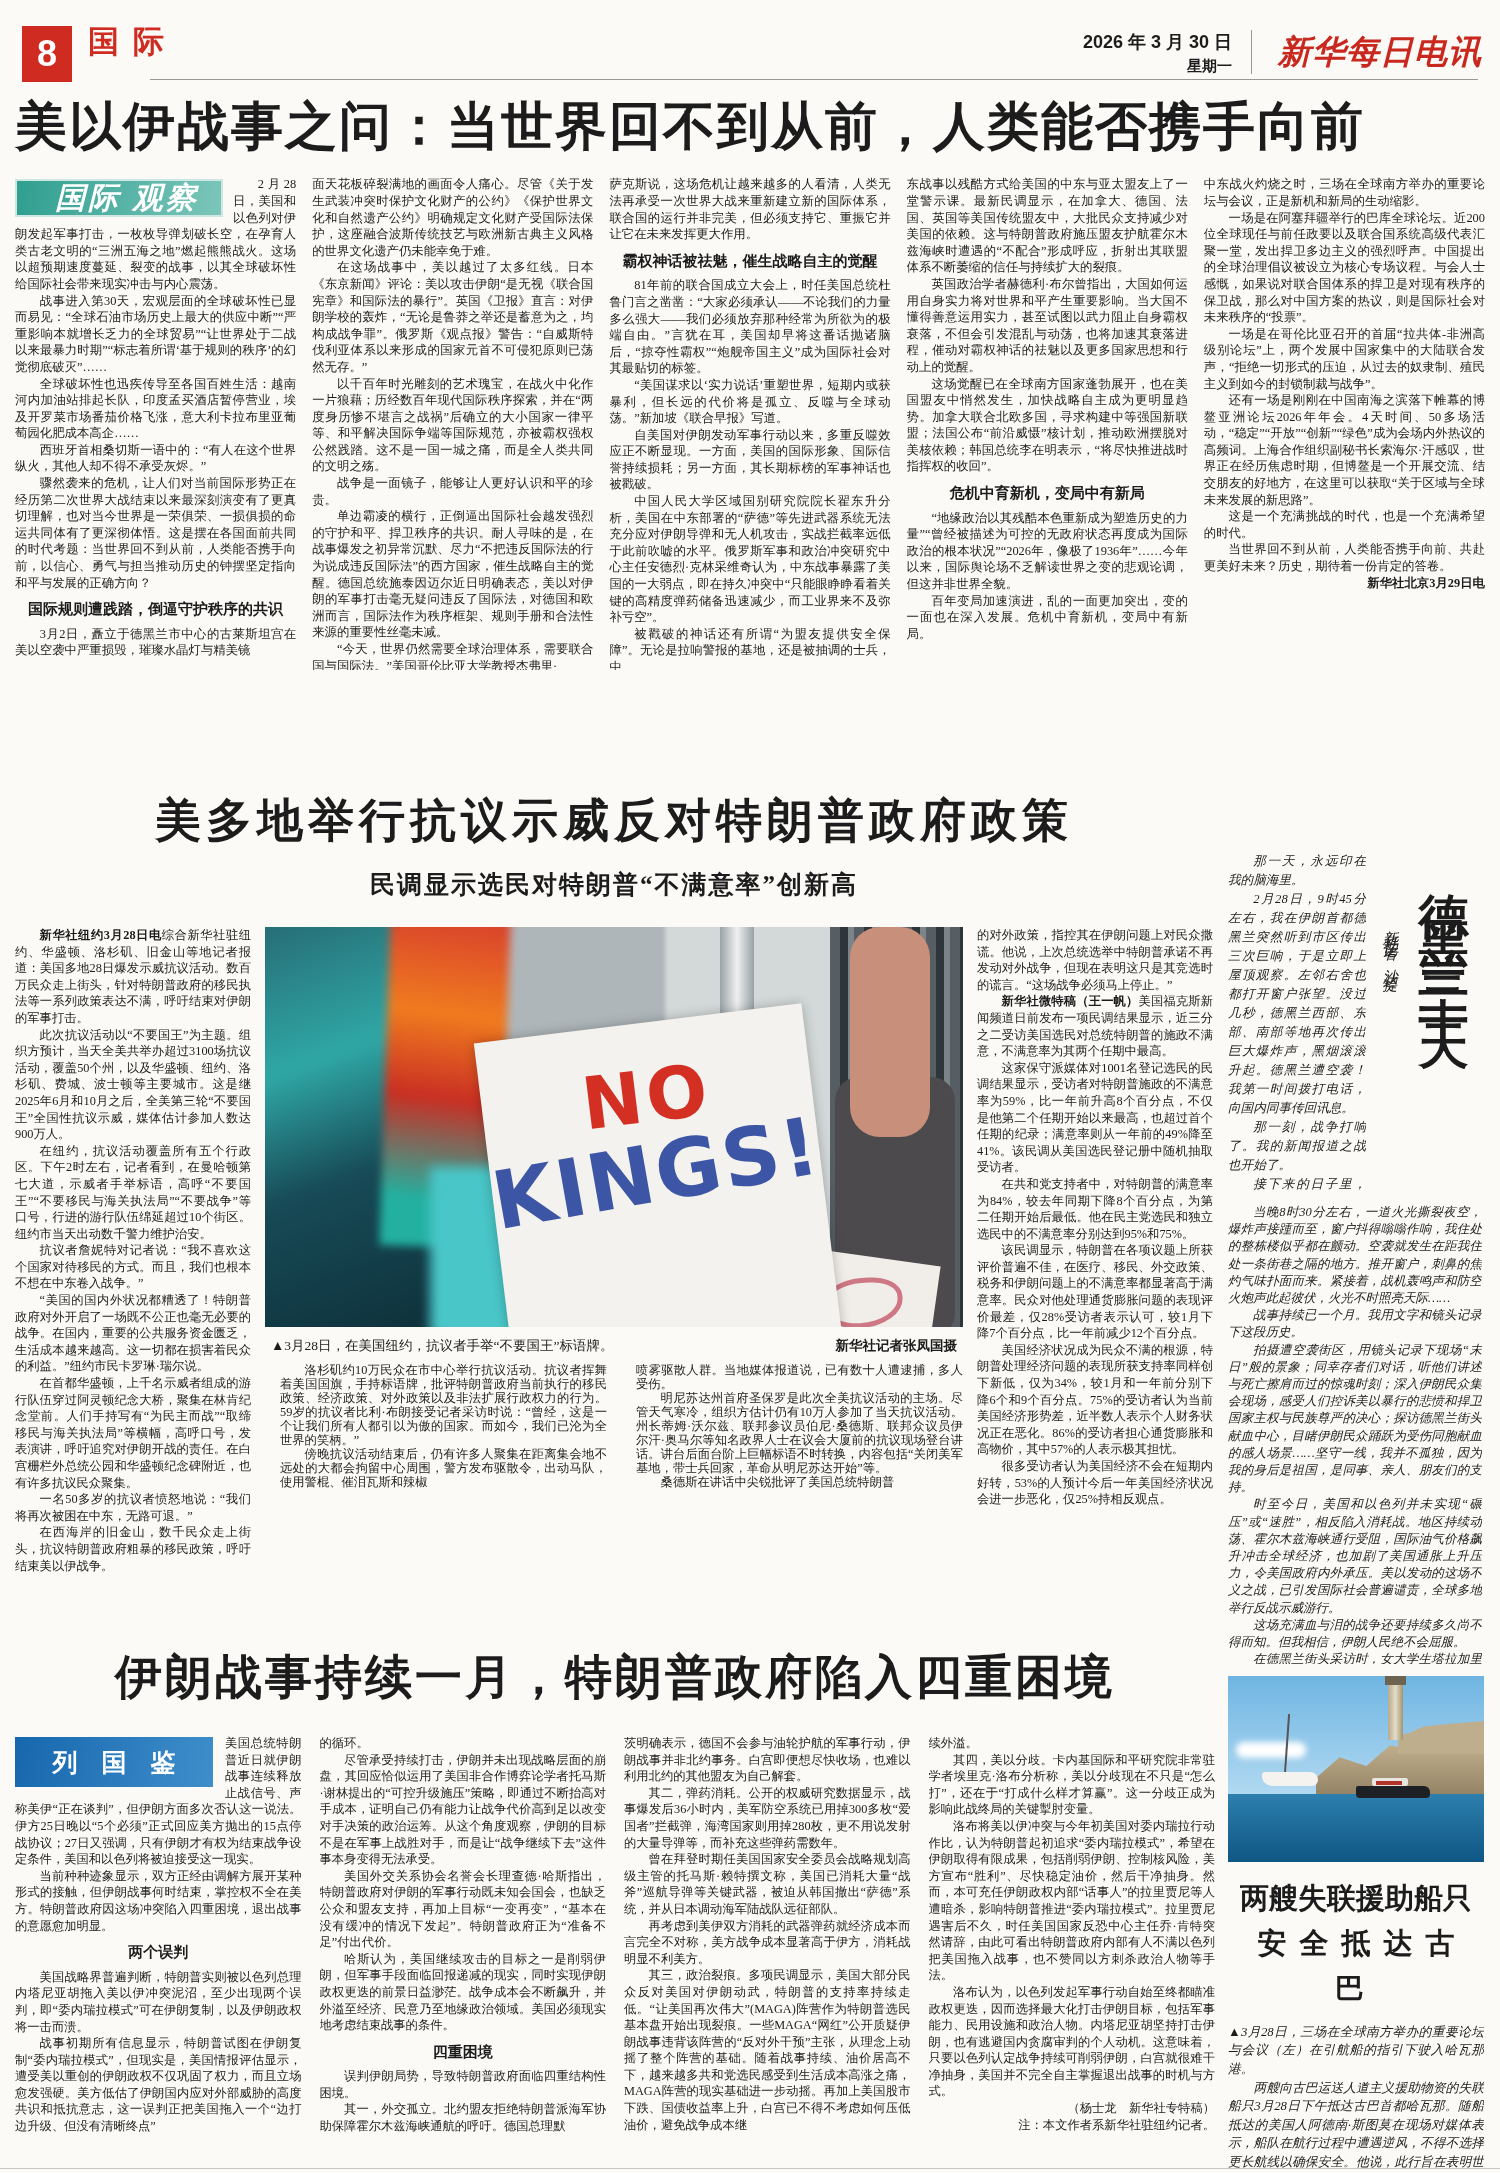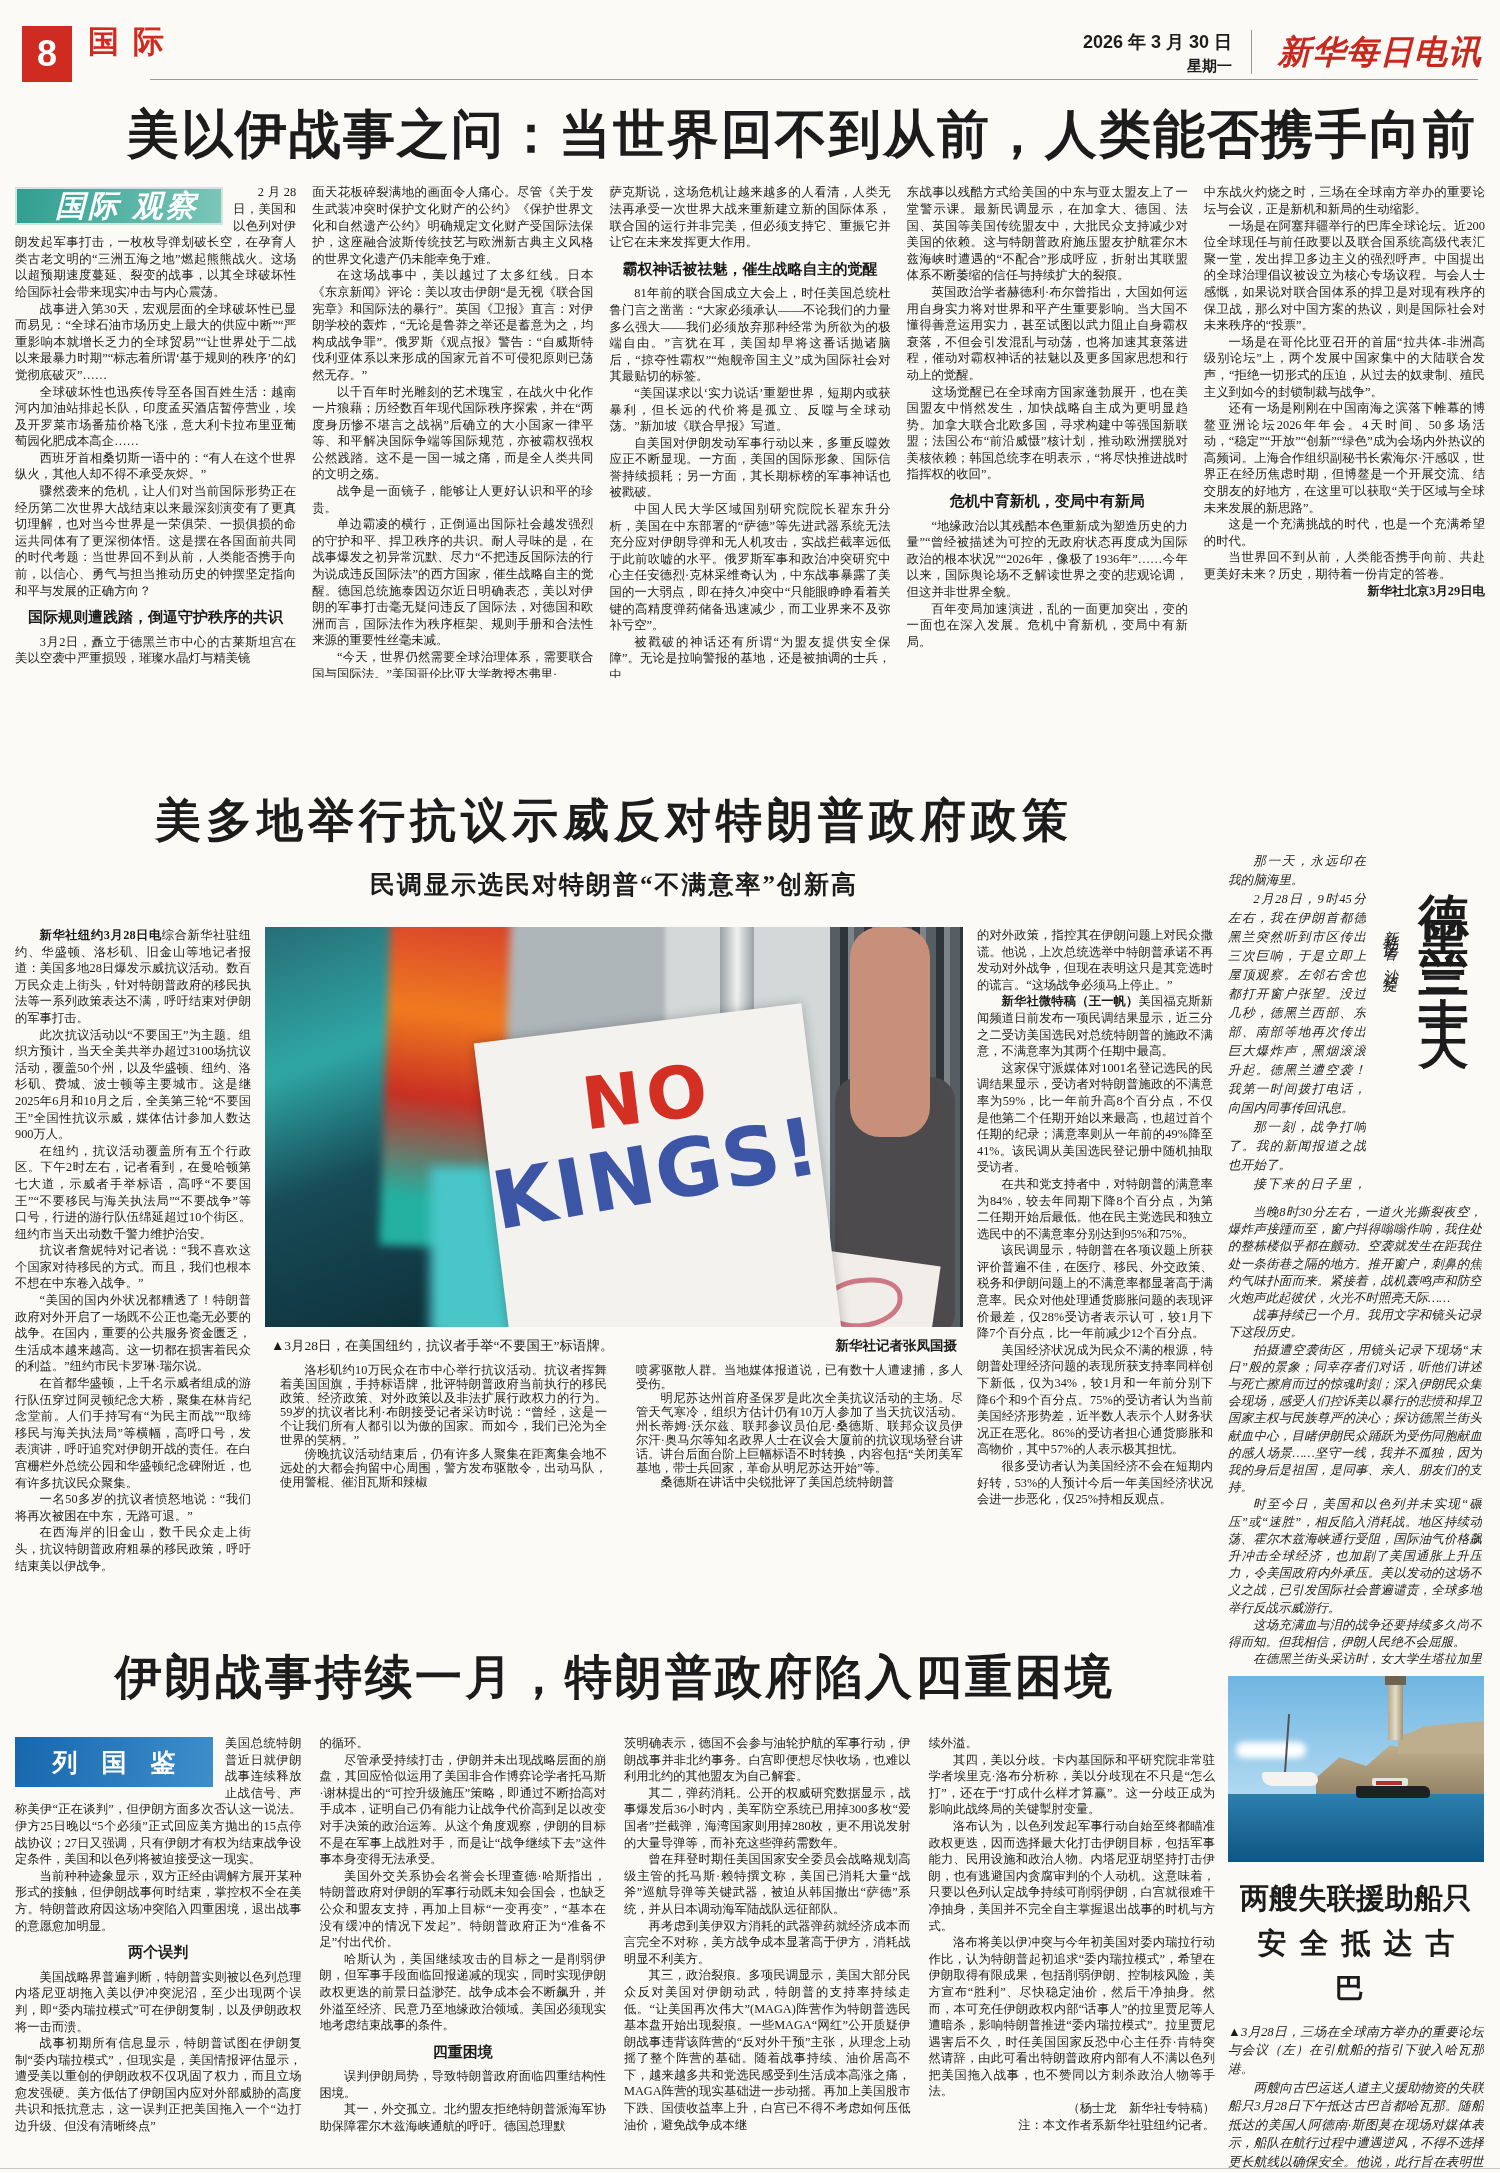--- a/index.html
+++ b/index.html
@@ -24,21 +24,21 @@
   
   .para{margin:0;text-indent:2em;text-align:justify;}
   .subhead{font-weight:900;text-align:center;text-indent:0;margin:10px 0 8px 0;font-size:15px;
       font-family:"Liberation Sans",sans-serif;}
   .dateline{text-align:right;font-weight:bold;text-indent:0;}
   .note{text-indent:0;text-align:right;}
   .col{overflow:hidden;}
 
   
   .top-art{position:absolute;left:15px;top:96px;width:1470px;}
-  .top-art h1{margin:8px;text-align:right;font-size:52px;font-weight:900;letter-spacing:2px;line-height:1.2;}
+  .top-art h1{margin:0;text-align:left;font-size:52px;font-weight:900;letter-spacing:2px;line-height:1.2;}
   .top-byline{text-align:center;font-size:16px;margin-top:14px;letter-spacing:4px;color:#222;}
   .top-cols{display:flex;gap:16px;margin-top:18px;height:494px;}
   .top-cols .col{flex:1;font-size:12.4px;line-height:16.6px;}
   .badge-obs{float:left;width:188px;height:34px;margin:3px 10px 4px 0;background:linear-gradient(100deg,#2f9f90,#7cc6ba);
       border:2px solid #cfe7e2;color:#fff;font-weight:700;font-style:italic;font-size:30px;
       display:flex;align-items:center;justify-content:center;letter-spacing:3px;
       font-family:"Liberation Sans",sans-serif;padding-left:16px;}
 
   
   .protest{position:absolute;left:15px;top:790px;width:1198px;}
@@ -275,22 +275,22 @@
       <div class="col">
           <p class="para" style="text-indent: 0px;">茨明确表示，德国不会参与油轮护航的军事行动，伊朗战事并非北约事务。白宫即便想尽快收场，也难以利用北约的其他盟友为自己解套。</p>
           <p class="para">其二，弹药消耗。公开的权威研究数据显示，战事爆发后36小时内，美军防空系统已用掉300多枚“爱国者”拦截弹，海湾国家则用掉280枚，更不用说发射的大量导弹等，而补充这些弹药需数年。</p>
           <p class="para">曾在拜登时期任美国国家安全委员会战略规划高级主管的托马斯·赖特撰文称，美国已消耗大量“战斧”巡航导弹等关键武器，被迫从韩国撤出“萨德”系统，并从日本调动海军陆战队远征部队。</p>
           <p class="para">再考虑到美伊双方消耗的武器弹药就经济成本而言完全不对称，美方战争成本显著高于伊方，消耗战明显不利美方。</p>
           <p class="para">其三，政治裂痕。多项民调显示，美国大部分民众反对美国对伊朗动武，特朗普的支持率持续走低。“让美国再次伟大”(MAGA)阵营作为特朗普选民基本盘开始出现裂痕。一些MAGA“网红”公开质疑伊朗战事违背该阵营的“反对外干预”主张，从理念上动摇了整个阵营的基础。随着战事持续、油价居高不下，越来越多共和党选民感受到生活成本高涨之痛，MAGA阵营的现实基础进一步动摇。再加上美国股市下跌、国债收益率上升，白宫已不得不考虑如何压低油价，避免战争成本继</p>
         </div>
       <div class="col">
           <p class="para" style="text-indent: 0px;">续外溢。</p>
           <p class="para">其四，美以分歧。卡内基国际和平研究院非常驻学者埃里克·洛布分析称，美以分歧现在不只是“怎么打”，还在于“打成什么样才算赢”。这一分歧正成为影响此战终局的关键掣肘变量。</p>
+          <p class="para">洛布将美以伊冲突与今年初美国对委内瑞拉行动作比，认为特朗普起初追求“委内瑞拉模式”，希望在伊朗取得有限成果，包括削弱伊朗、控制核风险，美方宣布“胜利”、尽快稳定油价，然后干净抽身。然而，本可充任伊朗政权内部“话事人”的拉里贾尼等人遭暗杀，影响特朗普推进“委内瑞拉模式”。拉里贾尼遇害后不久，时任美国国家反恐中心主任乔·肯特突然请辞，由此可看出特朗普政府内部有人不满以色列把美国拖入战事，也不赞同以方刺杀政治人物等手法。</p>
           <p class="para">洛布认为，以色列发起军事行动自始至终都瞄准政权更迭，因而选择最大化打击伊朗目标，包括军事能力、民用设施和政治人物。内塔尼亚胡坚持打击伊朗，也有逃避国内贪腐审判的个人动机。这意味着，只要以色列认定战争持续可削弱伊朗，白宫就很难干净抽身，美国并不完全自主掌握退出战事的时机与方式。</p>
-          <p class="para">洛布将美以伊冲突与今年初美国对委内瑞拉行动作比，认为特朗普起初追求“委内瑞拉模式”，希望在伊朗取得有限成果，包括削弱伊朗、控制核风险，美方宣布“胜利”、尽快稳定油价，然后干净抽身。然而，本可充任伊朗政权内部“话事人”的拉里贾尼等人遭暗杀，影响特朗普推进“委内瑞拉模式”。拉里贾尼遇害后不久，时任美国国家反恐中心主任乔·肯特突然请辞，由此可看出特朗普政府内部有人不满以色列把美国拖入战事，也不赞同以方刺杀政治人物等手法。</p>
           <p class="para note">（杨士龙　新华社专特稿）</p>
           <p class="para note">注：本文作者系新华社驻纽约记者。</p>
         </div>
     </div>
   </section>
 
   <section class="cuba">
     <div class="photo-cuba">
       <div class="cu-sky"></div>
       <div class="cu-cloud"></div>

